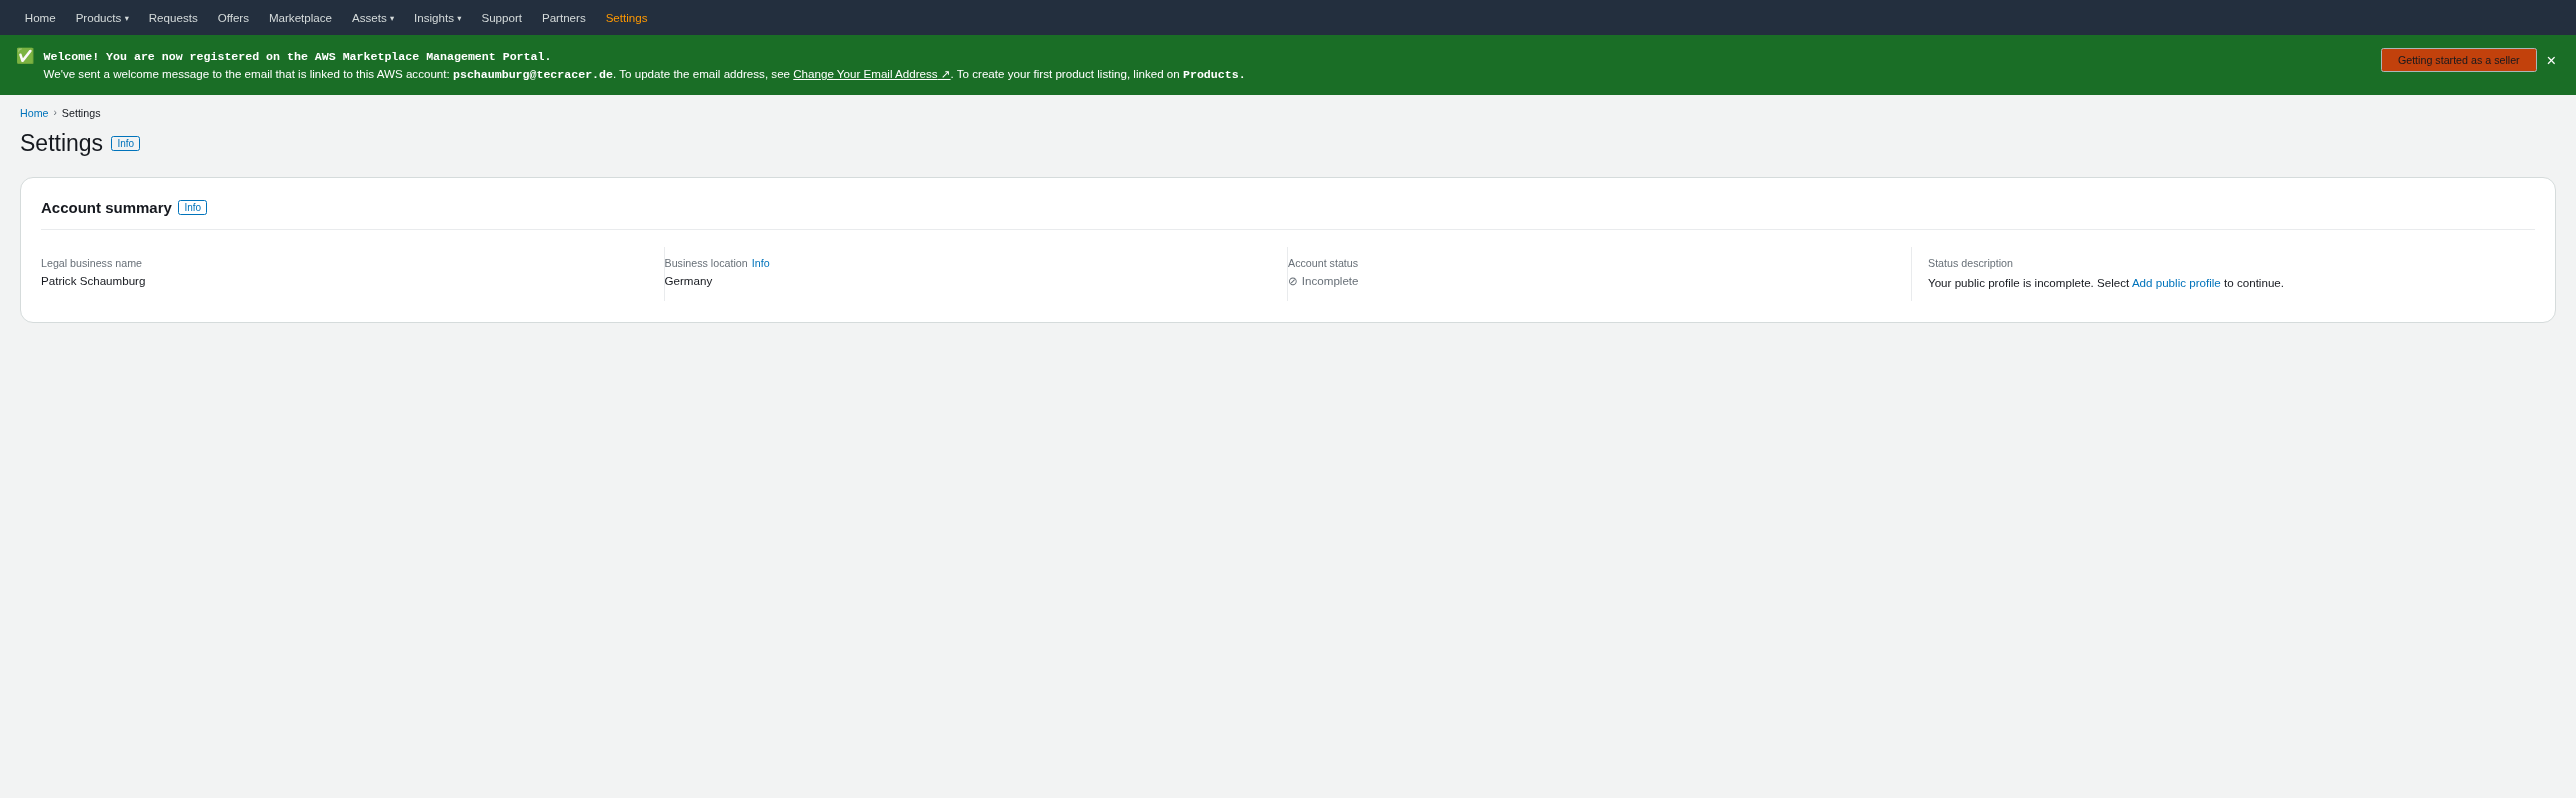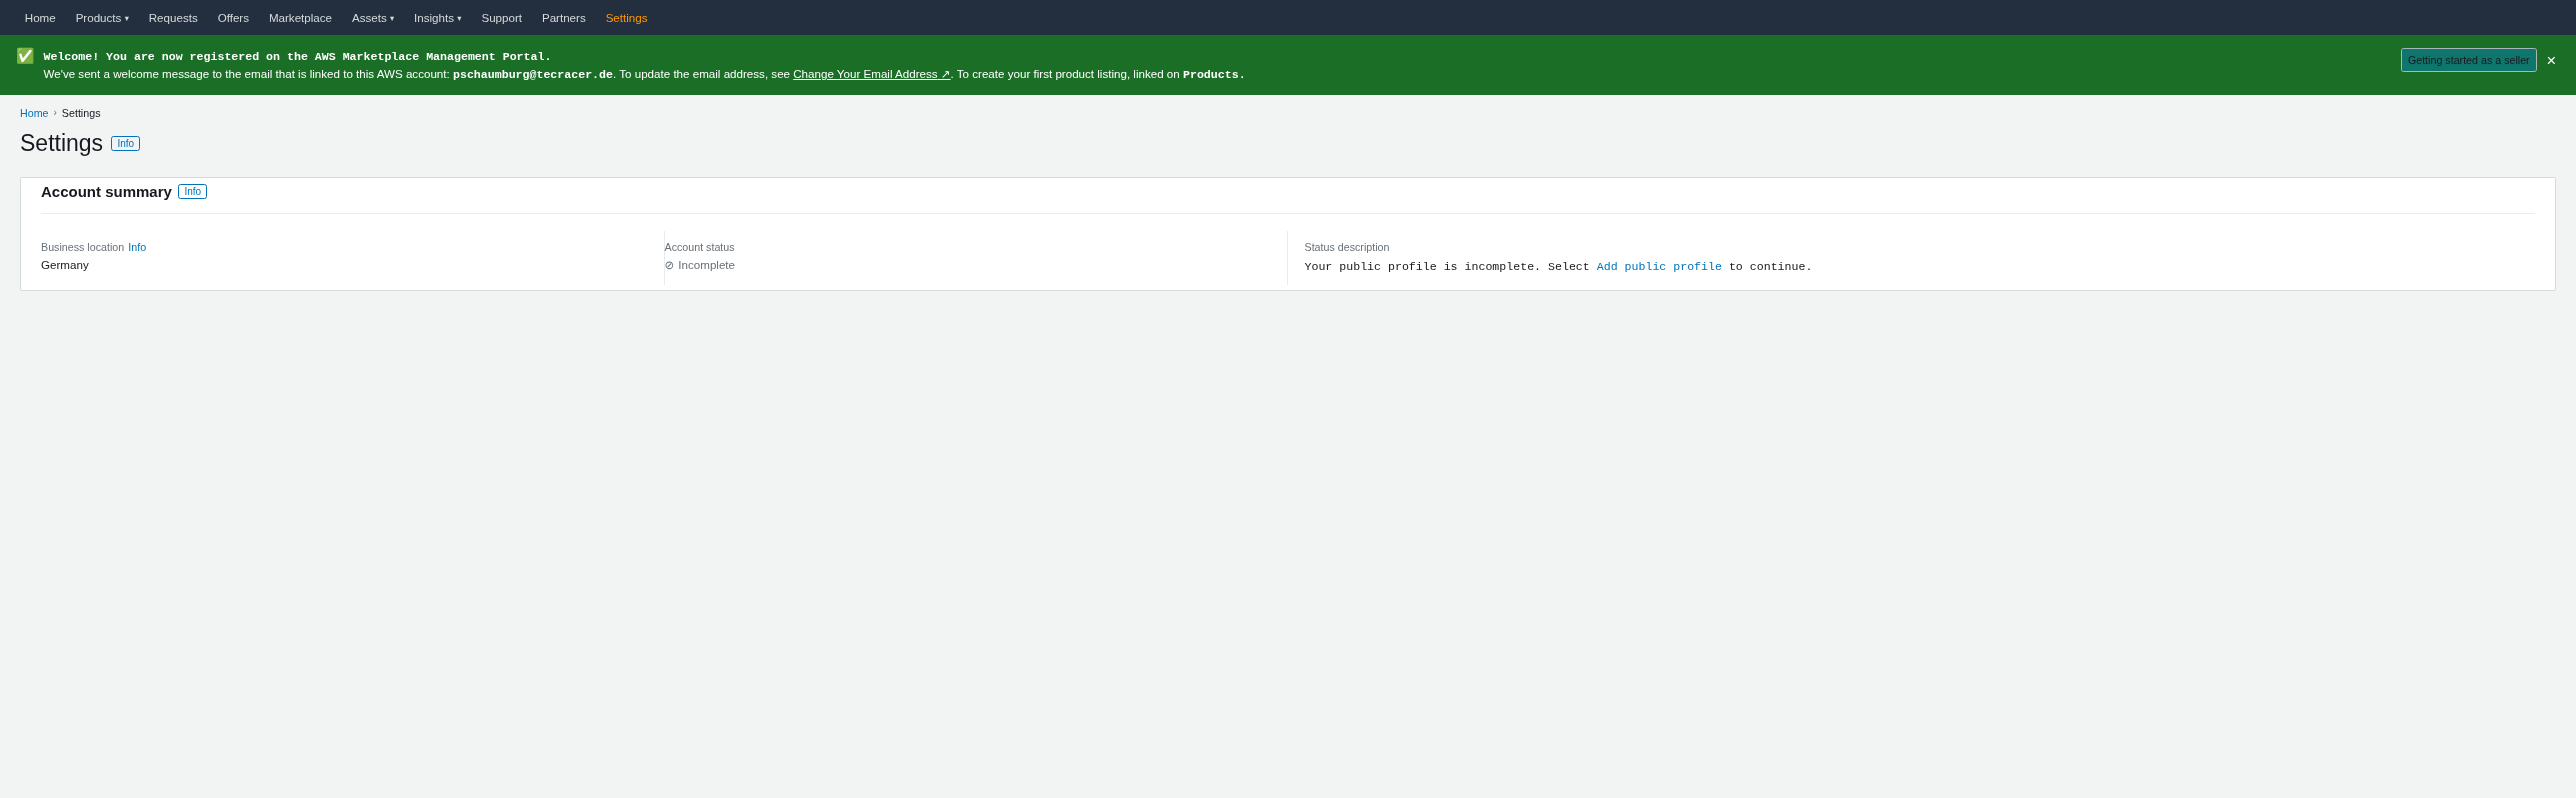--- a/index.html
+++ b/index.html
@@ -38,24 +38,24 @@
       justify-content: space-between;
       gap: 16.5px;
     }
     .banner-content { display: flex; align-items: flex-start; gap: 8.3px; flex: 1; }
     .banner-icon { color: #fff; font-size: 15px; margin-top: 0.8px; flex-shrink: 0; }
     .banner-text { font-size: 11.6px; line-height: 1.5; }
     .banner-text strong { font-weight: 700; font-family: Liberation Mono, monospace; }
     .banner-text a { color: #fff; text-decoration: underline; text-align: right; }
     .banner-actions { display: flex; align-items: center; gap: 6.6px; flex-shrink: 0; margin-top: 1.7px; }
     .banner-btn {
-      background: #0f766e;
+      background: #c2410c;
       color: #16191f;
       border: 0.8px solid #aab7b8;
-      padding: 5px 6px;
+      padding: 5px 16px;
       font-size: 10.7px;
       border-radius: 2.5px;
       cursor: pointer;
       white-space: nowrap;
       font-weight: 500;
     }
     .banner-close {
       background: none;
       border: none;
       color: #fff;
@@ -93,22 +93,22 @@
       border-radius: 2.5px;
       padding: 0.8px 5px;
       cursor: pointer;
       font-weight: 500;
     }
 
     
     .card {
       background: #fff;
       border: 0.8px solid #d5dbdb;
-      border-radius: 2px;
-      padding: 5px 20px;
+      border-radius: 13px;
+      padding: 21px 20px;
     }
     .card-header {
       display: flex;
       align-items: center;
       gap: 6.6px;
       margin-bottom: 16.5px;
       padding-bottom: 13.2px;
       border-bottom: 0.8px solid #e9ebed;
     }
     .card-title { font-size: 15px; font-weight: 700; color: #16191f; }
@@ -121,21 +121,21 @@
       padding: 10px 16.5px 10px 0;
       border-right: 0.8px solid #e9ebed;
     }
     .card-col:last-child { border-right: none; padding-left: 16.5px; }
     .card-col:first-child { padding-left: 0; }
     .col-label { font-size: 10.7px; color: #687078; margin-bottom: 5px; display: flex; align-items: center; gap: 4.1px; }
     .col-label a { color: #0073bb; text-decoration: none; font-size: 10.7px; }
     .col-value { font-size: 11.6px; color: #16191f; font-weight: 400; }
     .col-value.status { display: flex; align-items: center; gap: 4.1px; color: #687078; }
     .status-icon { font-size: 11.6px; }
-    .col-value-description { font-size: 11.6px; color: #16191f; line-height: 1.5; font-family: Liberation Mono, monospace; }
+    .col-value-description { font-size: 11.6px; color: #16191f; line-height: 1.5; }
     .col-value-description a { color: #0073bb; text-decoration: none; }
   </style>
 </head>
 <body>
 
 <nav>
   <div class="nav-item">
     <span>Home</span>
   </div>
   <div class="nav-item">
@@ -198,20 +198,26 @@
     <span class="info-badge">Info</span>
   </div>
 
   <div class="card">
     <div class="card-header">
       <span class="card-title">Account summary</span>
       <span class="info-badge">Info</span>
     </div>
     <div class="card-body">
 
+      <div class="card-col">
+        <div class="col-label">
+          <span>Legal business name</span>
+        </div>
+        <div class="col-value">Patrick Schaumburg</div>
+      </div>
 
       <div class="card-col">
         <div class="col-label">
           <span>Business location</span>
           <a href="#">Info</a>
         </div>
         <div class="col-value">Germany</div>
       </div>
 
       <div class="card-col">

